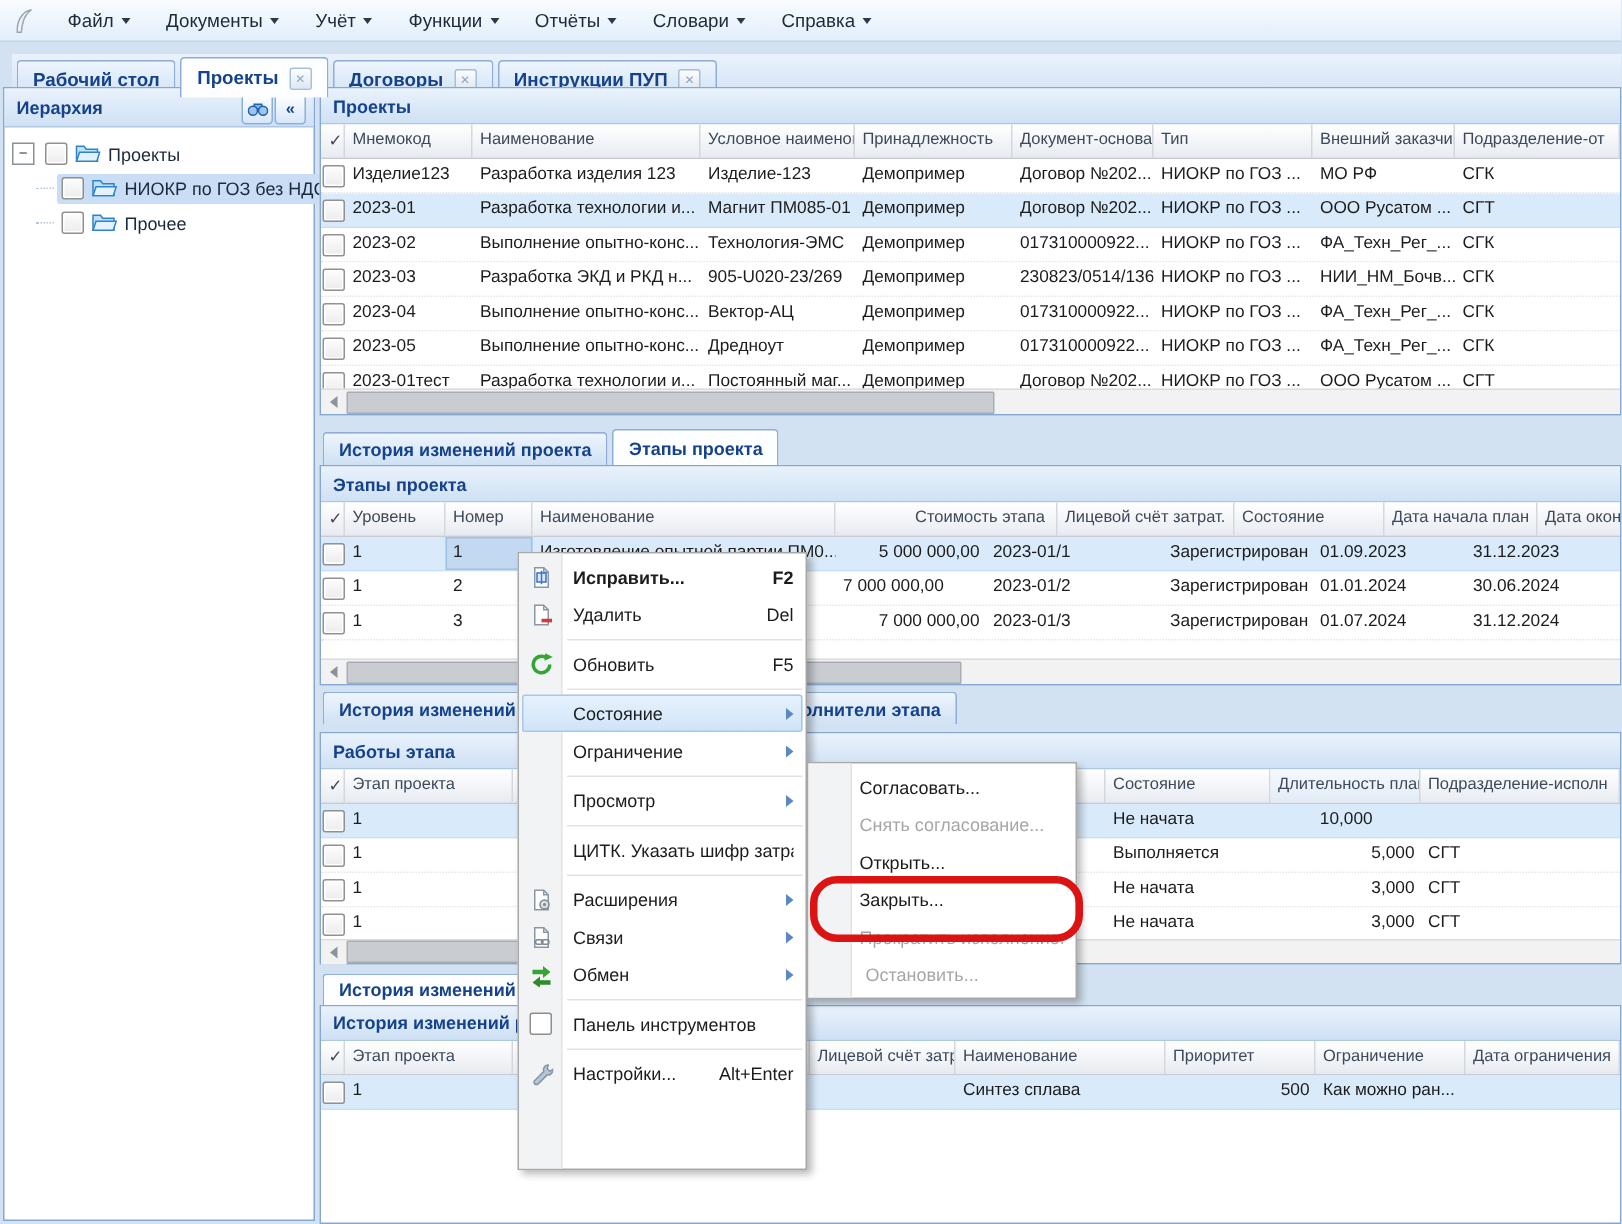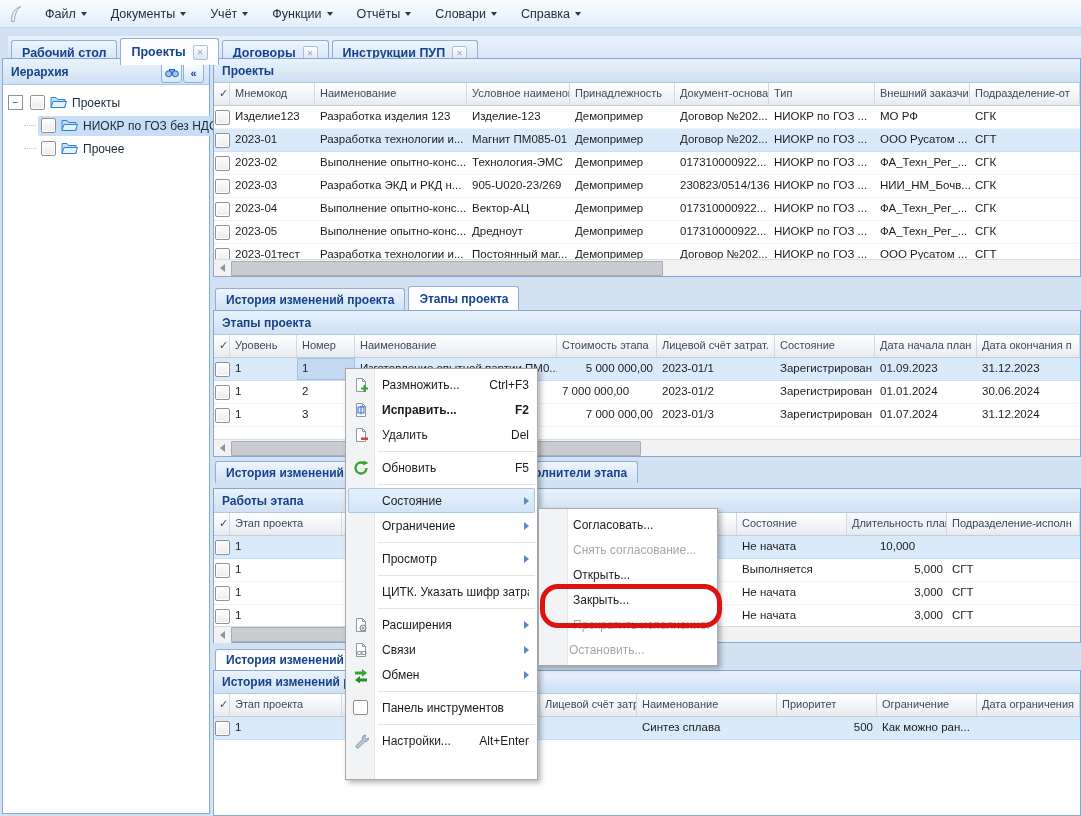--- a/index.html
+++ b/index.html
@@ -354,21 +354,21 @@
           </div>
           <div class="ghcell" style="width: 67px;">
             <span>Уровень</span>
           </div>
           <div class="ghcell" style="width: 58px;">
             <span>Номер</span>
           </div>
           <div class="ghcell" style="width: 202px;">
             <span>Наименование</span>
           </div>
-          <div class="ghcell" style="width: 100px;">
+          <div class="ghcell" style="width: 100px; margin-left: 48px;">
             <span>Стоимость этапа</span>
           </div>
           <div class="ghcell" style="width: 118px;">
             <span>Лицевой счёт затрат.</span>
           </div>
           <div class="ghcell" style="width: 100px;">
             <span>Состояние</span>
           </div>
           <div class="ghcell" style="width: 102px;">
             <span>Дата начала план</span>
@@ -563,32 +563,20 @@
             <div class="gcell" style="width: 140px;">Синтез сплава</div>
             <div class="gcell" style="width: 100px; text-align: right;">500</div>
             <div class="gcell" style="width: 100px;">Как можно ран...</div>
             <div class="gcell" style="width: 103px;"></div>
           </div>
         </div>
       </div>
   </div>
 
   <div id="ctx-menu" class="menu-pop">
-      <div class="ctx-item">
-        <span class="ctx-icon">
-          <svg width="16" height="16" viewBox="0 0 16 16">
-            <path d="M3.5 1.5h6l3 3v10h-9z" fill="#fff" stroke="#8a97a5"></path>
-            <path d="M9.5 1.5v3h3" fill="none" stroke="#8a97a5"></path>
-            <rect x="8" y="10.5" width="7" height="2" fill="#2fa12f"></rect>
-            <rect x="10.5" y="8" width="2" height="7" fill="#2fa12f"></rect>
-          </svg>
-        </span>
-        <span class="ctx-label">Размножить...</span>
-        <span class="ctx-shortcut">Ctrl+F3</span>
-      </div>
       <div class="ctx-item bold">
         <span class="ctx-icon">
           <svg width="16" height="16" viewBox="0 0 16 16">
             <path d="M3.5 1.5h6l3 3v10h-9z" fill="#fff" stroke="#8a97a5"></path>
             <path d="M9.5 1.5v3h3" fill="none" stroke="#8a97a5"></path>
             <rect x="5" y="5" width="6" height="6" fill="#dce9f8" stroke="#3a6fd8"></rect>
             <path d="M8 3.5v9" stroke="#3a6fd8"></path>
           </svg>
         </span>
         <span class="ctx-label">Исправить...</span>
@@ -697,19 +685,19 @@
       </div>
       <div class="ctx-item" style="padding-left: 34px;">
         <span class="ctx-label">Открыть...</span>
       </div>
       <div class="ctx-item" style="padding-left: 34px;">
         <span class="ctx-label">Закрыть...</span>
       </div>
       <div class="ctx-item disabled" style="padding-left: 34px;">
         <span class="ctx-label">Прекратить исполнение...</span>
       </div>
-      <div class="ctx-item disabled" style="padding-left: 30px; justify-content: flex-end;">
+      <div class="ctx-item disabled" style="padding-left: 38px; justify-content: flex-end;">
         <span class="ctx-label">Остановить...</span>
       </div>
     </div>
   <div id="red-oval"></div>
 
 </div>
 
 </body></html>

